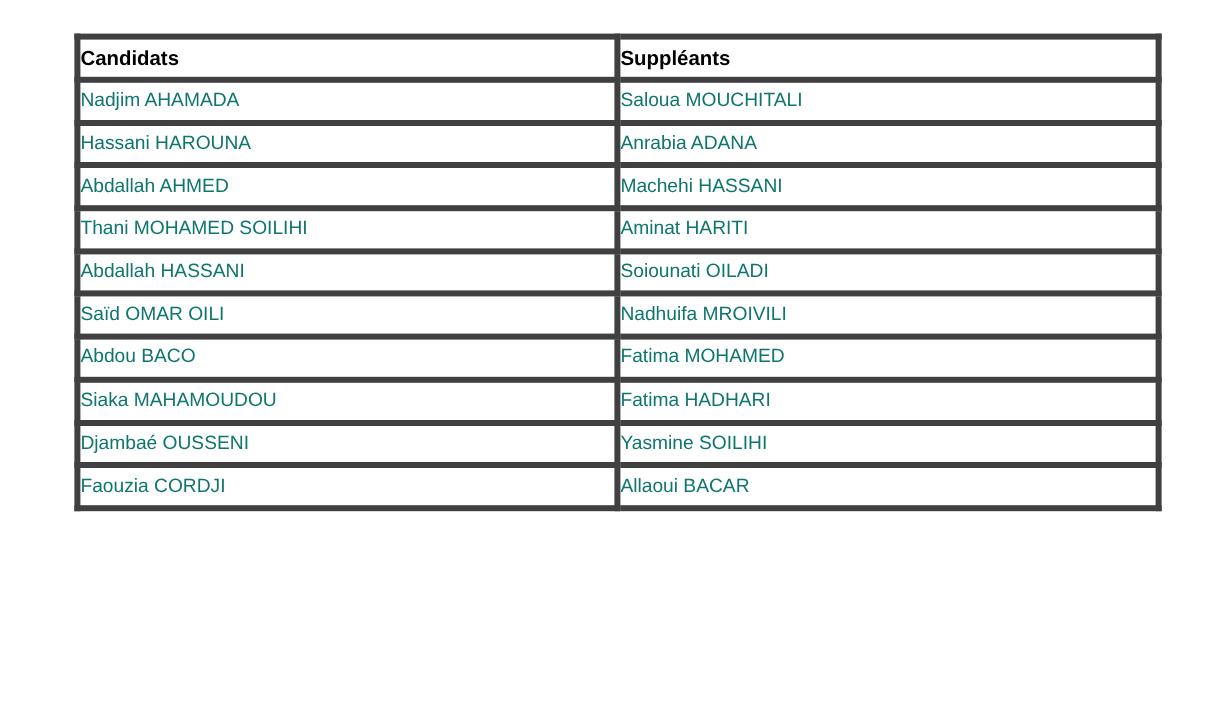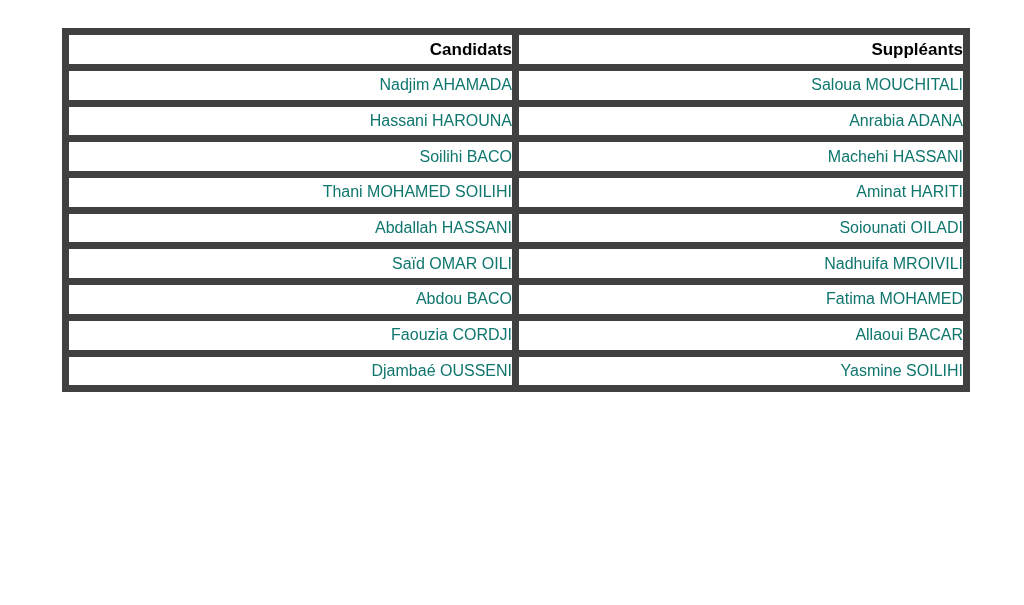--- a/index.html
+++ b/index.html
@@ -20,22 +20,22 @@
     position: absolute;
     left: 62px;
     top: 28px;
     width: 901px;
     border-collapse: collapse;
     table-layout: fixed;
     color: #000000;
   }
   table.candidates-table th,
   table.candidates-table td {
-    border: 7px solid #404040;
-    text-align: right;
+    border: 5px solid #404040;
+    text-align: left;
     vertical-align: middle;
     background: #ffffff;
     overflow: hidden;
     white-space: nowrap;
   }
   table.candidates-table th {
     height: 36px;
     font-size: 17px;
     font-weight: bold;
     color: #000000;
@@ -67,42 +67,46 @@
     <tbody id="table-body">
         <tr>
           <td>Nadjim AHAMADA</td>
           <td>Saloua MOUCHITALI</td>
         </tr>
         <tr>
           <td>Hassani HAROUNA</td>
           <td>Anrabia ADANA</td>
         </tr>
         <tr>
-          <td>Soilihi BACO</td>
+          <td>Abdallah AHMED</td>
           <td>Machehi HASSANI</td>
         </tr>
         <tr>
           <td>Thani MOHAMED SOILIHI</td>
           <td>Aminat HARITI</td>
         </tr>
         <tr>
           <td>Abdallah HASSANI</td>
           <td>Soiounati OILADI</td>
         </tr>
         <tr>
           <td>Saïd OMAR OILI</td>
           <td>Nadhuifa MROIVILI</td>
         </tr>
         <tr>
           <td>Abdou BACO</td>
           <td>Fatima MOHAMED</td>
         </tr>
         <tr>
-          <td>Faouzia CORDJI</td>
-          <td>Allaoui BACAR</td>
+          <td>Siaka MAHAMOUDOU</td>
+          <td>Fatima HADHARI</td>
         </tr>
         <tr>
           <td>Djambaé OUSSENI</td>
           <td>Yasmine SOILIHI</td>
+        </tr>
+        <tr>
+          <td>Faouzia CORDJI</td>
+          <td>Allaoui BACAR</td>
         </tr>
       </tbody>
   </table>
 </div>
 
 </body></html>

